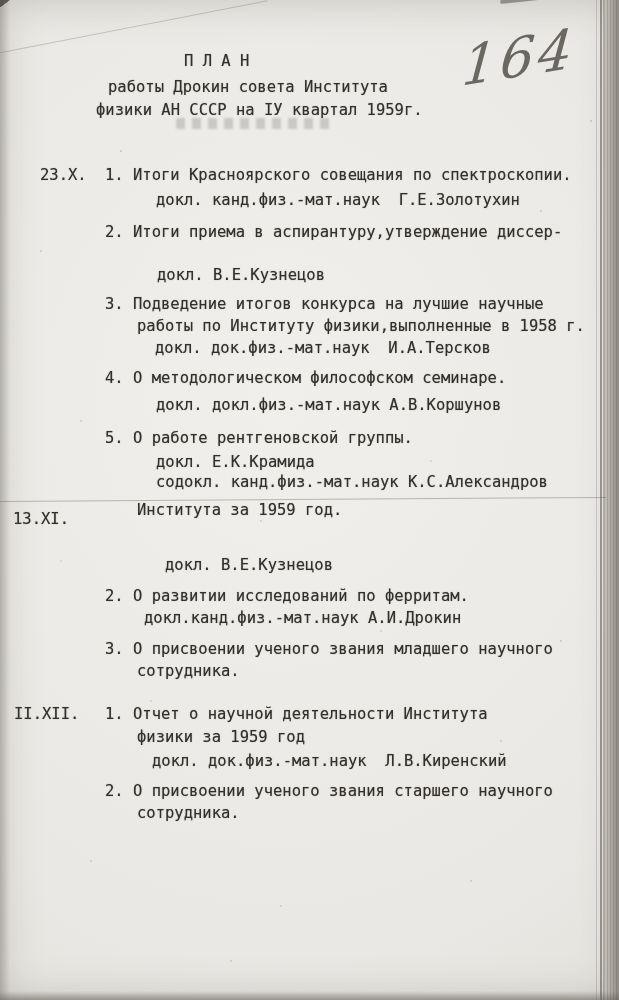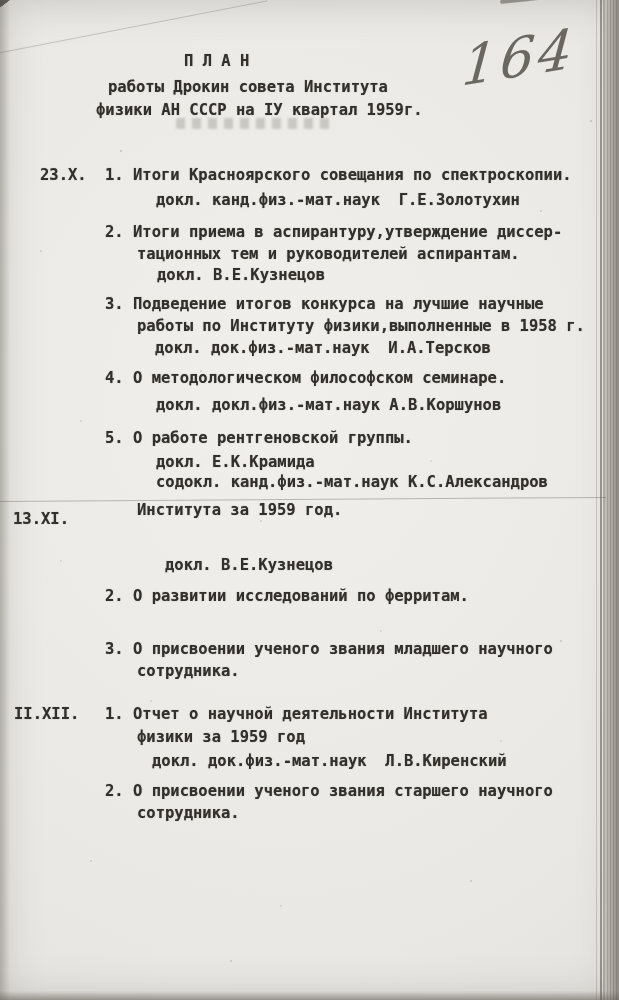--- a/index.html
+++ b/index.html
@@ -5,21 +5,21 @@
   html,body{margin:0;padding:0;background:#777;}
   .page{
     position:relative; width:619px; height:1000px; overflow:hidden;
     background:
       radial-gradient(ellipse 140% 100% at 45% 40%, #f0efeb 0%, #eae8e4 55%, #e0ded9 85%, #d6d4cf 100%);
     font-family:"DejaVu Sans Mono", monospace;
     box-shadow: inset 0 0 40px rgba(80,75,68,.25);
   }
   .typ{
     position:absolute; white-space:pre;
-    font-size:15.5px; line-height:20px; font-weight:700;
+    font-size:15.5px; line-height:20px; font-weight:400;
     color:#33302b; letter-spacing:0px;
     text-shadow:0 0 1px rgba(70,64,56,.55);
   }
   .hw{
     position:absolute; left:462px; top:26px;
     font-family:"DejaVu Serif", serif; font-style:italic;
     font-size:54px; color:#55514a; opacity:.85;
     transform:rotate(-9deg) skewX(-14deg);
     letter-spacing:4px;
   }
@@ -81,35 +81,35 @@
   <div class="hw">164</div>
 
   <div class="typ" style="left:184px;top:51px">П Л А Н</div>
   <div class="typ" style="left:108px;top:77px">работы Дрокин совета Института</div>
   <div class="typ" style="left:96px;top:100px">физики АН СССР на IУ квартал 1959г.</div>
 
   <div class="typ" style="left:40px;top:165px">23.X.</div>
   <div class="typ" style="left:105px;top:165px">1. Итоги Красноярского совещания по спектроскопии.</div>
   <div class="typ" style="left:156px;top:190px">докл. канд.физ.-мат.наук  Г.Е.Золотухин</div>
   <div class="typ" style="left:105px;top:222px">2. Итоги приема в аспирантуру,утверждение диссер-</div>
-  <div class="typ" style="left:137px;top:244px">тационных тем и руководителей аспирантам.</div>
   <div class="typ" style="left:157px;top:265px">докл. В.Е.Кузнецов</div>
   <div class="typ" style="left:105px;top:294px">3. Подведение итогов конкурса на лучшие научные</div>
   <div class="typ" style="left:137px;top:316px">работы по Институту физики,выполненные в 1958 г.</div>
   <div class="typ" style="left:155px;top:338px">докл. док.физ.-мат.наук  И.А.Терсков</div>
   <div class="typ" style="left:105px;top:368px">4. О методологическом философском семинаре.</div>
   <div class="typ" style="left:156px;top:395px">докл. докл.физ.-мат.наук А.В.Коршунов</div>
   <div class="typ" style="left:105px;top:428px">5. О работе рентгеновской группы.</div>
   <div class="typ" style="left:156px;top:452px">докл. Е.К.Крамида</div>
   <div class="typ" style="left:156px;top:472px">содокл. канд.физ.-мат.наук К.С.Александров</div>
 
   <div class="typ" style="left:13px;top:509px">13.XI.</div>
   <div class="typ" style="left:137px;top:500px">Института за 1959 год.</div>
   <div class="typ" style="left:165px;top:555px">докл. В.Е.Кузнецов</div>
   <div class="typ" style="left:105px;top:586px">2. О развитии исследований по ферритам.</div>
+  <div class="typ" style="left:144px;top:608px">докл.канд.физ.-мат.наук А.И.Дрокин</div>
   <div class="typ" style="left:105px;top:639px">3. О присвоении ученого звания младшего научного</div>
   <div class="typ" style="left:137px;top:661px">сотрудника.</div>
 
   <div class="typ" style="left:14px;top:704px">II.XII.</div>
   <div class="typ" style="left:105px;top:704px">1. Отчет о научной деятельности Института</div>
   <div class="typ" style="left:137px;top:727px">физики за 1959 год</div>
   <div class="typ" style="left:152px;top:751px">докл. док.физ.-мат.наук  Л.В.Киренский</div>
   <div class="typ" style="left:105px;top:781px">2. О присвоении ученого звания старшего научного</div>
   <div class="typ" style="left:137px;top:803px">сотрудника.</div>
 

